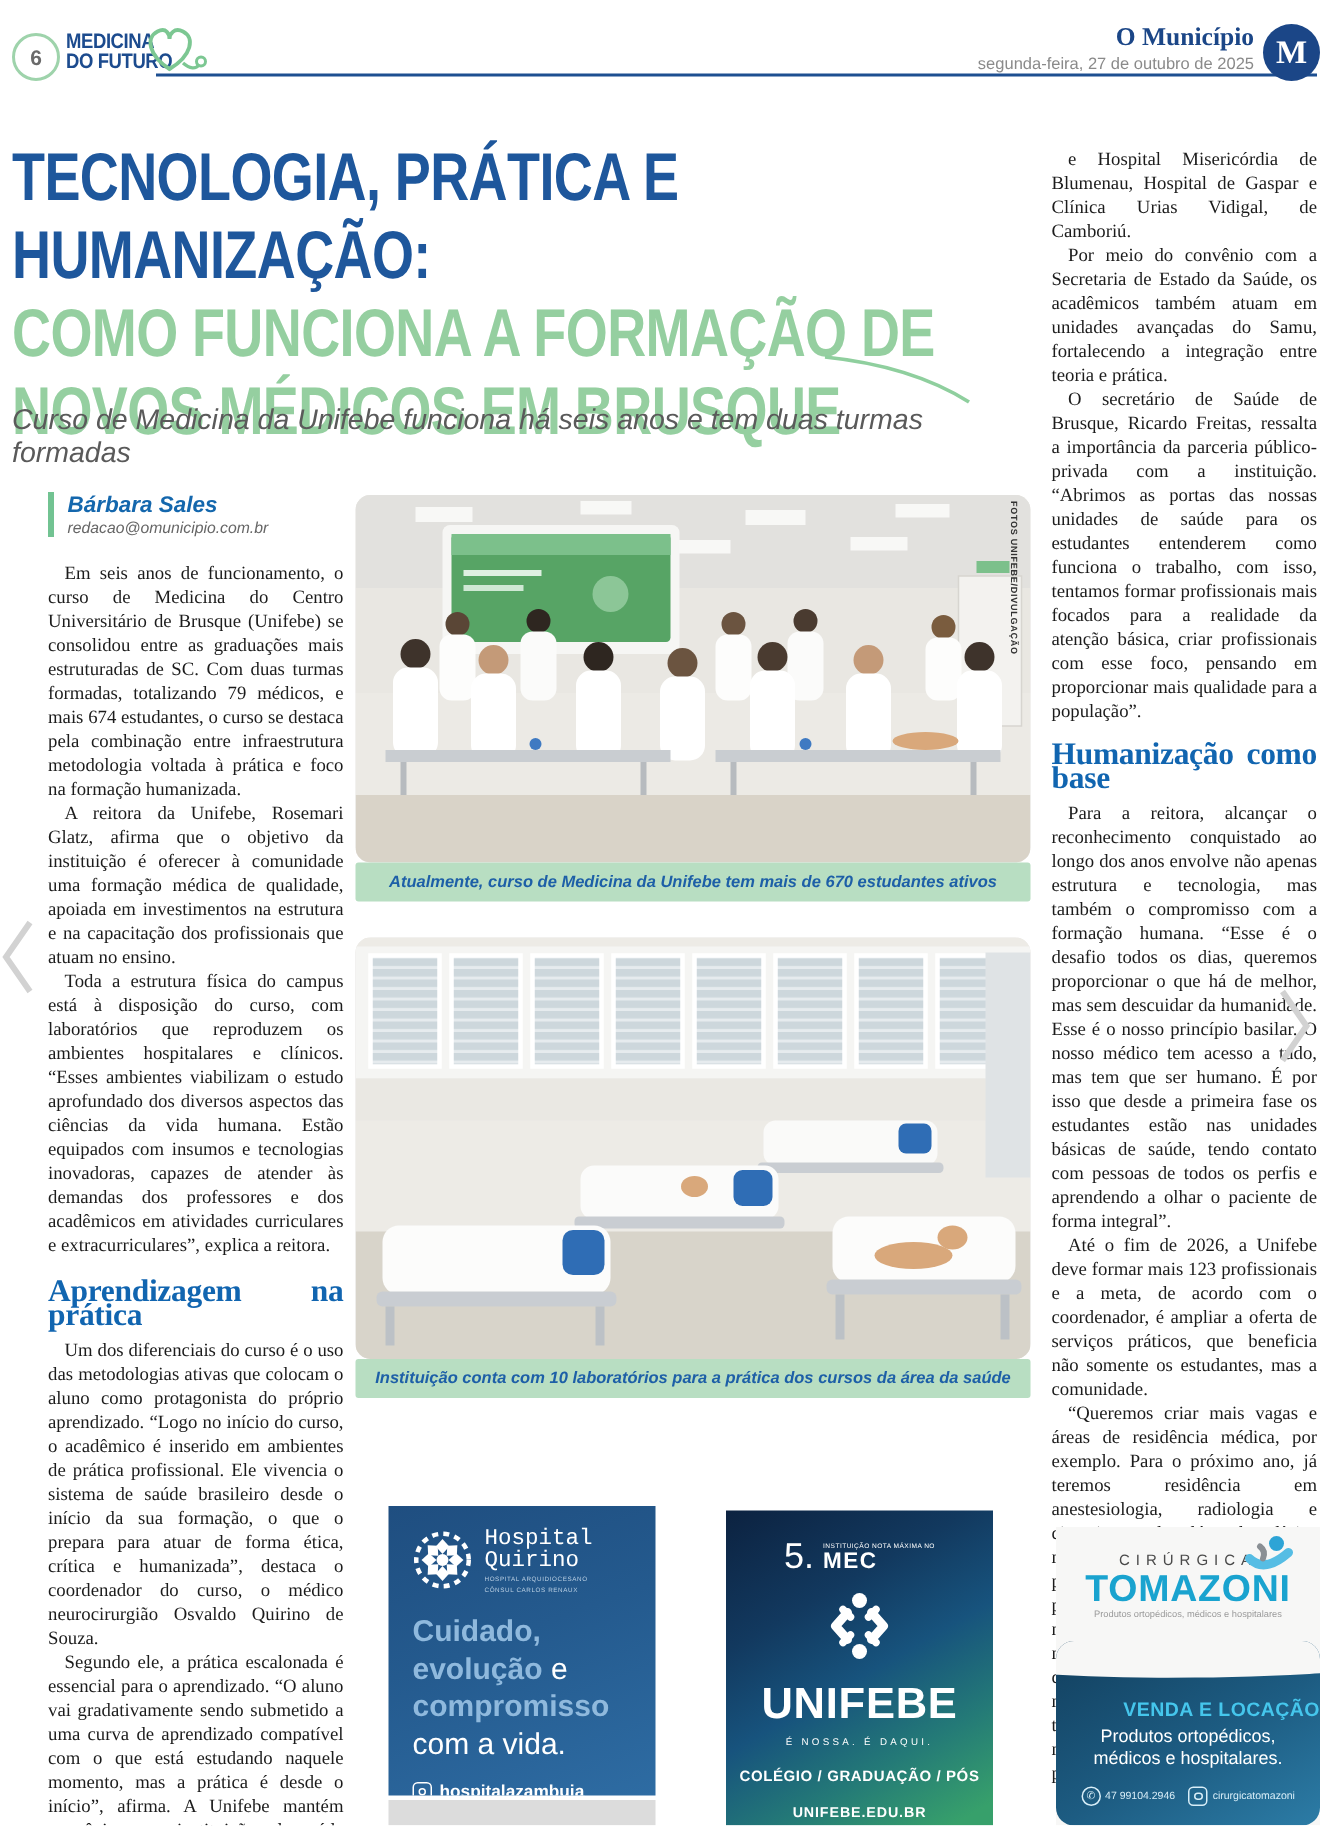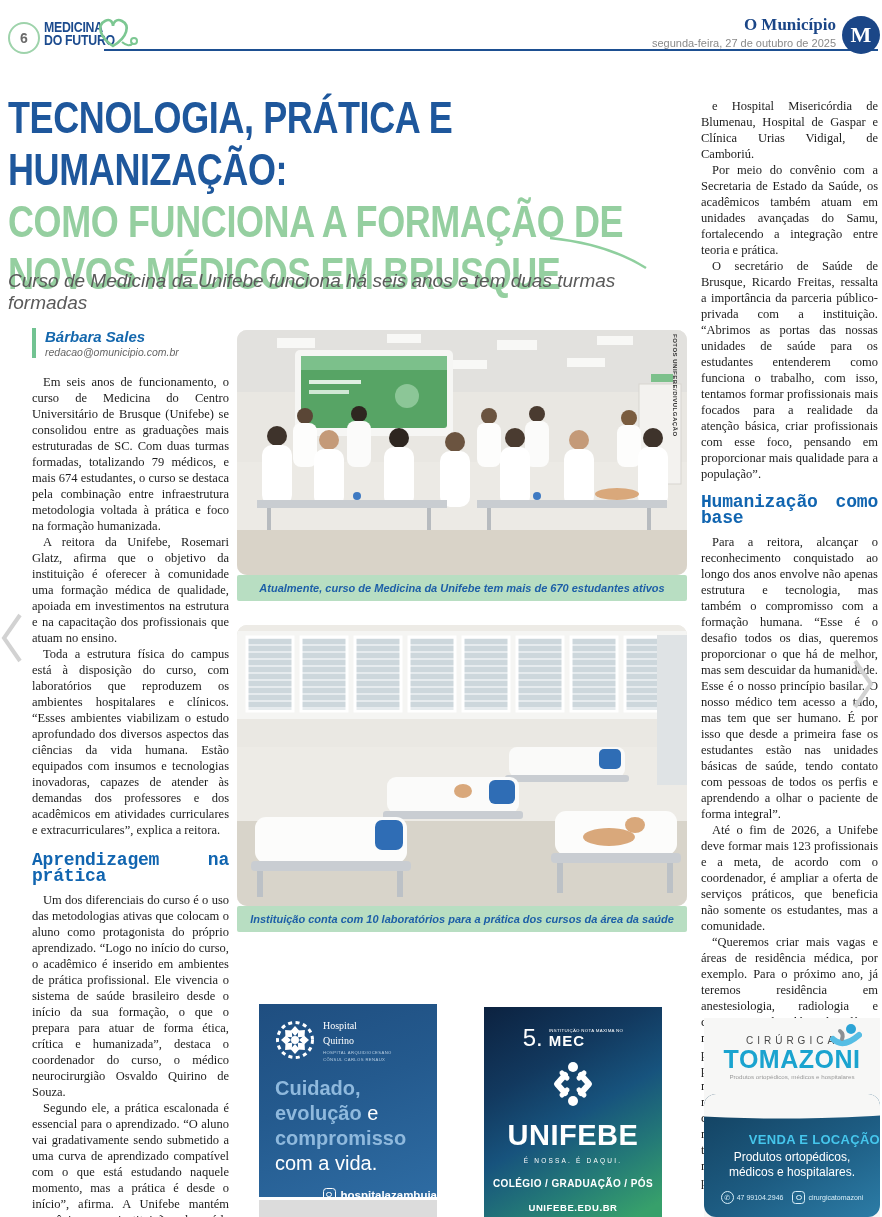--- a/index.html
+++ b/index.html
@@ -27,46 +27,46 @@
   
   .byline{position:absolute;left:32px;top:328px;width:200px;border-left:4px solid #72c392;padding-left:9px;}
   .byline-author{color:#1467ad;font-weight:bold;font-style:italic;font-size:15px;}
   .byline-email{color:#666;font-style:italic;font-size:10.5px;margin-top:1px;}
   
   .col{font-family:"Liberation Serif",serif;font-size:12.5px;line-height:16px;color:#1c1c1c;
        text-align:justify;}
   .col p{margin:0;text-indent:11px;}
   .col1{position:absolute;left:32px;top:374px;width:197px;}
   .col3{position:absolute;left:701px;top:98px;width:177px;}
-  .sec-heading{font-family:Liberation Mono, monospace;color:#1165b0;font-weight:800;font-size:18px;
+  .sec-heading{font-family:Liberation Serif, serif;color:#1165b0;font-weight:800;font-size:21px;
        text-indent:0;margin:14px 0 8px 0;letter-spacing:-0.2px;}
   .col3 .sec-heading{margin-top:12px;}
   
   .photo{position:absolute;border-radius:10px;overflow:hidden;background:#e8e6e2;}
   .photo1{left:237px;top:330px;width:450px;height:245px;}
   .photo2{left:237px;top:625px;width:450px;height:281px;}
   .caption{position:absolute;left:237px;width:450px;height:26px;background:#b8dec2;color:#1d5fa7;
        font-weight:bold;font-style:italic;font-size:11px;line-height:26px;text-align:center;border-radius:2px;}
   .caption1{top:575px;}
   .caption2{top:906px;}
   .photo-credit{position:absolute;left:672px;top:334px;writing-mode:vertical-rl;font-size:6px;
        color:#333;letter-spacing:.5px;font-weight:bold;}
   
   .chev{position:absolute;}
   .chev-left{left:1px;top:612px;}
   .chev-right{left:852px;top:658px;}
   
   .ad1{position:absolute;left:259px;top:1004px;width:178px;height:193px;
        background:linear-gradient(160deg,#1f4e80 0%,#245a8e 45%,#2e6ca3 100%);color:#fff;overflow:hidden;}
   .ad1-logo-row{display:flex;align-items:center;gap:8px;padding:14px 0 0 16px;}
-  .ad1-name{font-family:Liberation Serif, serif;font-size:10px;line-height:15px;color:#fff;}
+  .ad1-name{font-family:Liberation Mono, monospace;font-size:15px;line-height:15px;color:#fff;}
   .ad1-sub{font-size:4.2px;letter-spacing:.4px;color:#b9cfe3;margin-top:2px;line-height:5px;}
   .ad1-slogan{padding:14px 0 0 16px;font-size:20px;line-height:25px;}
   .ad1-slogan .em{color:#8fb9dd;font-weight:bold;}
-  .ad1-ig{display:flex;align-items:center;gap:5px;padding:12px 0 0 16px;font-weight:bold;font-size:11.5px;justify-content:flex-end;}
+  .ad1-ig{display:flex;align-items:center;gap:5px;padding:12px 0 0 16px;font-weight:bold;font-size:11.5px;}
   .ig-icon{display:inline-block;width:11px;height:11px;border:1.4px solid currentColor;border-radius:3.5px;position:relative;}
   .ig-icon::after{content:"";position:absolute;left:2.5px;top:2.5px;width:3.6px;height:3.6px;
        border:1.3px solid currentColor;border-radius:50%;}
   .ad2{position:absolute;left:484px;top:1007px;width:178px;height:210px;color:#fff;text-align:center;overflow:hidden;
        background:linear-gradient(150deg,#0c2240 0%,#12395f 30%,#17537d 52%,#247a77 74%,#37a06b 95%);}
   .ad2-mec{display:flex;justify-content:center;align-items:center;gap:6px;margin-top:20px;}
   .ad2-five{font-size:24px;font-weight:300;line-height:22px;}
   .ad2-mec-txt{text-align:left;}
   .ad2-mec-small{font-size:4.4px;letter-spacing:.3px;line-height:5px;}
   .ad2-mec-big{font-size:15px;font-weight:800;letter-spacing:1px;line-height:15px;}

